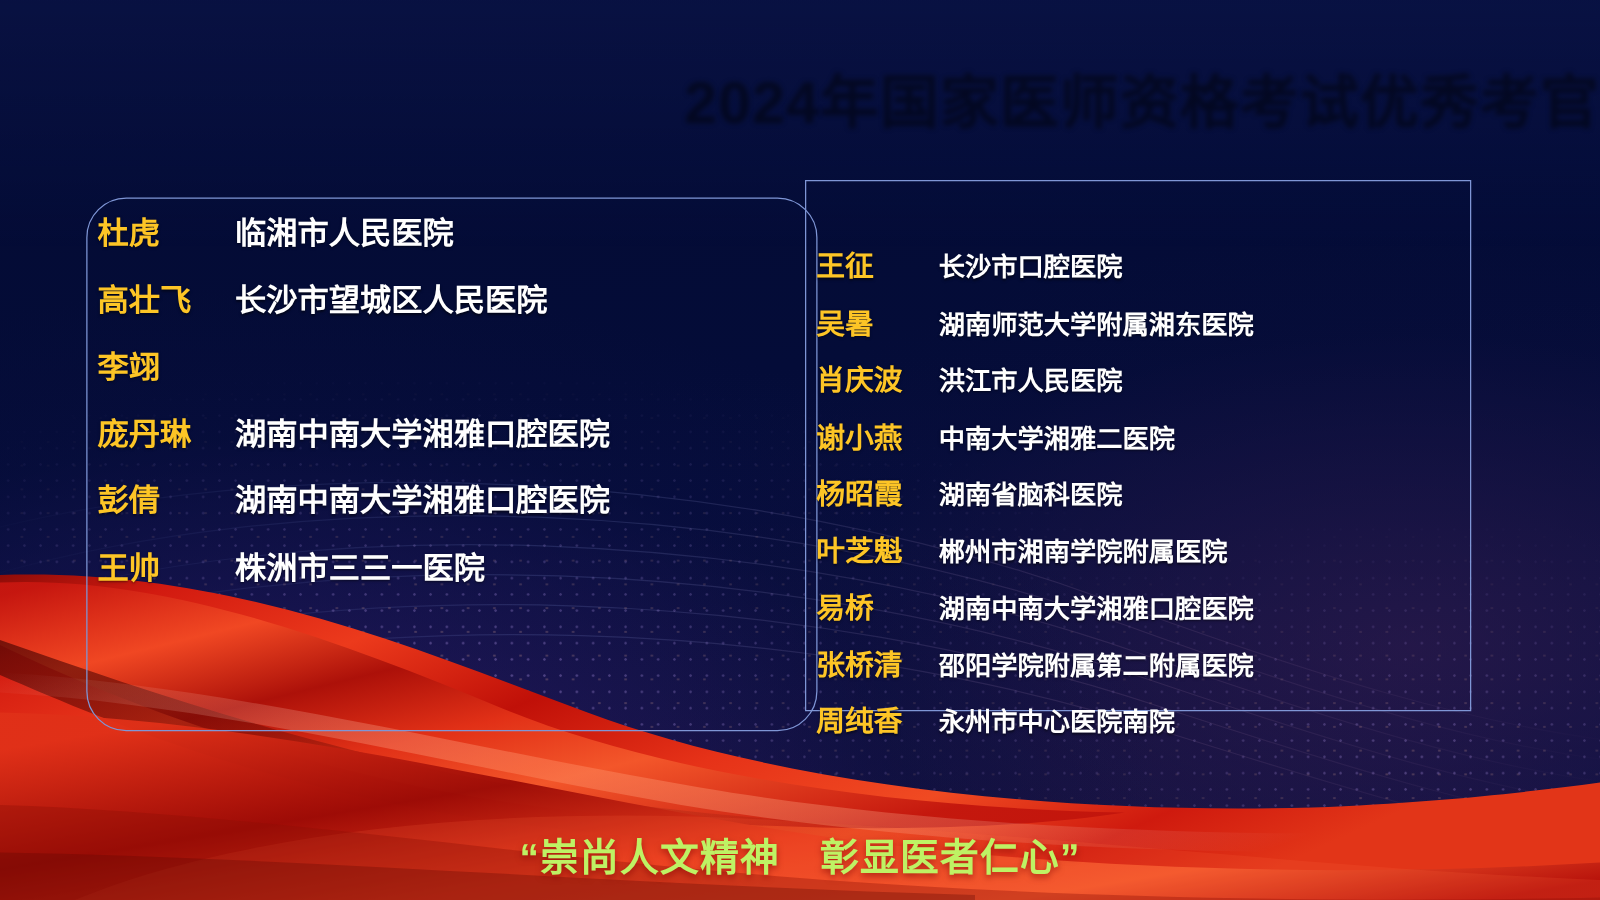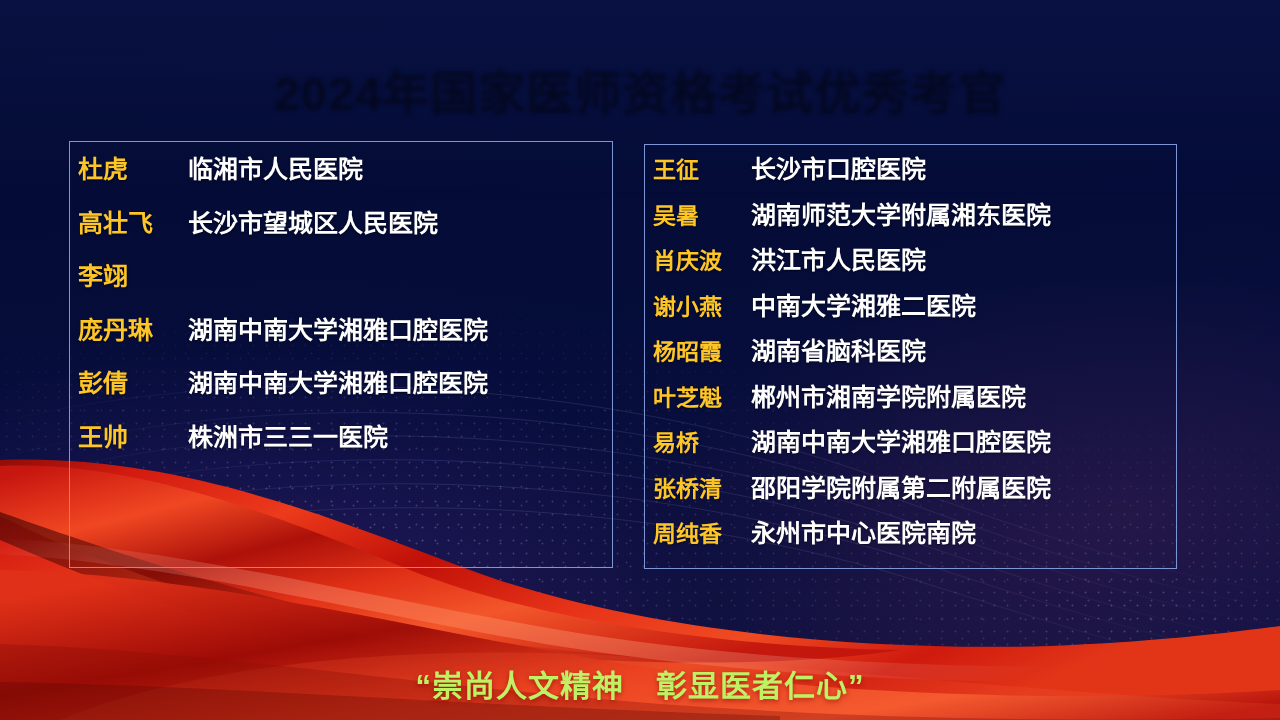--- a/index.html
+++ b/index.html
@@ -62,24 +62,24 @@
     position: absolute;
     left: 0;
     right: 0;
     bottom: 0;
     height: 300px;
   }
 
   
   .title {
     position: absolute;
-    top: 68px;
+    top: 56px;
     left: 0;
     right: 0;
-    text-align: center;
+    text-align: right;
     font-size: 47px;
     font-weight: bold;
     letter-spacing: 1px;
     line-height: 1;
     background: linear-gradient(180deg, #fde9a6 0%, #fad householder 0%, #f9d567 28%, #f6c23c 55%, #e8a119 80%, #d9930e 100%);
     -webkit-background-clip: text;
     background-clip: text;
     color: transparent;
     -webkit-text-fill-color: transparent;
     text-shadow: 0 2px 4px rgba(0,0,0,0.45);
@@ -91,23 +91,24 @@
   }
 
   
   .panel {
     position: absolute;
     border: 1px solid #7f96d6;
     box-sizing: border-box;
   }
   .panel-left {
     left: 69px;
-    top: 141px;
-    width: 544px;
+    top: 158px;
+    width: 585px;
     height: 427px;
+    border-radius: 32px;
   }
   .panel-right {
     left: 644px;
     top: 144px;
     width: 533px;
     height: 425px;
   }
 
   .rows {
     position: absolute;
@@ -137,21 +138,21 @@
     color: #ffffff;
     font-weight: bold;
     flex: 0 0 auto;
     text-shadow: 0 1px 2px rgba(0,0,0,0.55);
   }
 
   .panel-left .name { font-size: 25px; width: 110px; }
   .panel-left .org  { font-size: 25px; }
 
   .panel-right .name { font-size: 23px; width: 98px; }
-  .panel-right .org  { font-size: 25px; }
+  .panel-right .org  { font-size: 21px; margin-top: 48px; }
 
   
   .slogan {
     position: absolute;
     left: 0;
     right: 0;
     bottom: 14px;
     text-align: center;
     font-size: 31px;
     font-weight: bold;

